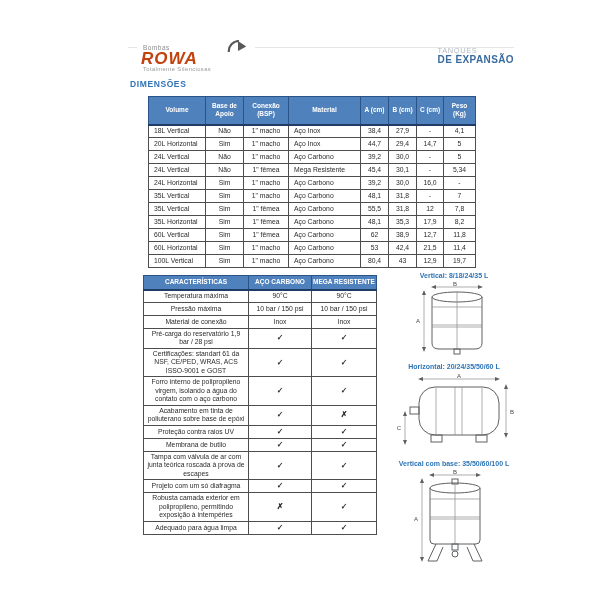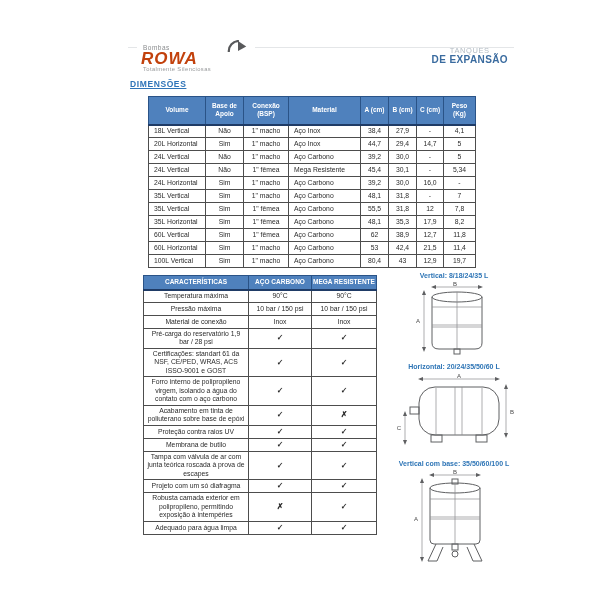--- a/index.html
+++ b/index.html
@@ -6,24 +6,24 @@
   body{
     width:600px;height:600px;background:#ffffff;position:relative;
     font-family:"Liberation Sans", sans-serif;color:#222;overflow:hidden;
   }
   .hdr-rule{position:absolute;left:128px;top:47px;width:386px;height:1px;background:#e4e6e8;}
   .logo{position:absolute;left:137px;top:42px;width:110px;background:#fff;padding:2px 4px;}
   .logo .bombas{font-size:6.5px;color:#8a8c8e;letter-spacing:.5px;margin-left:2px;}
   .logo .rowa{font-size:17px;font-weight:bold;font-style:italic;color:#c2410c;letter-spacing:1px;line-height:15px;}
   .logo .tagline{font-size:5.8px;color:#97999b;letter-spacing:.4px;margin-left:2px;}
   .logo .swoosh{position:absolute;right:6px;top:-2px;}
-  .hdr-right{position:absolute;right:92px;top:46px;text-align:center;line-height:9px;}
+  .hdr-right{position:absolute;right:86px;top:46px;text-align:left;line-height:9px;}
   .hdr-right .l1{font-size:7.5px;color:#b3bcc4;letter-spacing:.6px;}
   .hdr-right .l2{font-size:10px;font-weight:bold;color:#3a6b9f;letter-spacing:.4px;}
-  .section-title{position:absolute;left:130px;top:79px;font-size:8.5px;font-weight:bold;color:#2f74b8;letter-spacing:.6px;text-decoration:underline;}
+  .section-title{position:absolute;left:130px;top:79px;font-size:8.5px;font-weight:bold;color:#2f74b8;letter-spacing:.6px;}
 
   table{border-collapse:collapse;table-layout:fixed;background:#fff;}
   th{background:#4f81bd;color:#fff;font-weight:bold;font-size:6.5px;line-height:1.2;
      border:1px solid #2a5387;text-align:center;vertical-align:middle;padding:1px 1px;}
   thead tr{border-bottom:2px solid #1f3b66;}
   td{border:1px solid #4d4d4d;font-size:6.8px;line-height:1.25;text-align:center;
      vertical-align:middle;padding:1px 2px;color:#2b2b2b;}
   .dim-table{position:absolute;left:148px;top:96px;width:327px;}
   .dim-table thead tr{height:28px;}
   .dim-table tbody tr{height:13px;}

